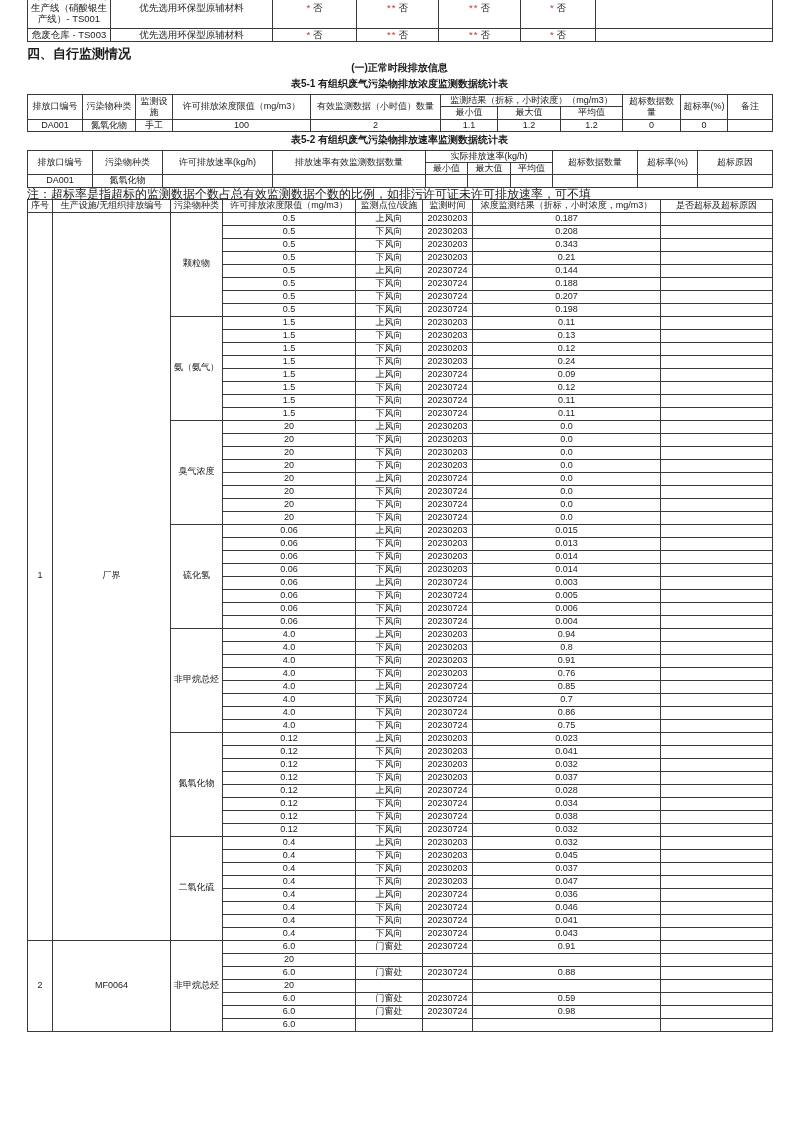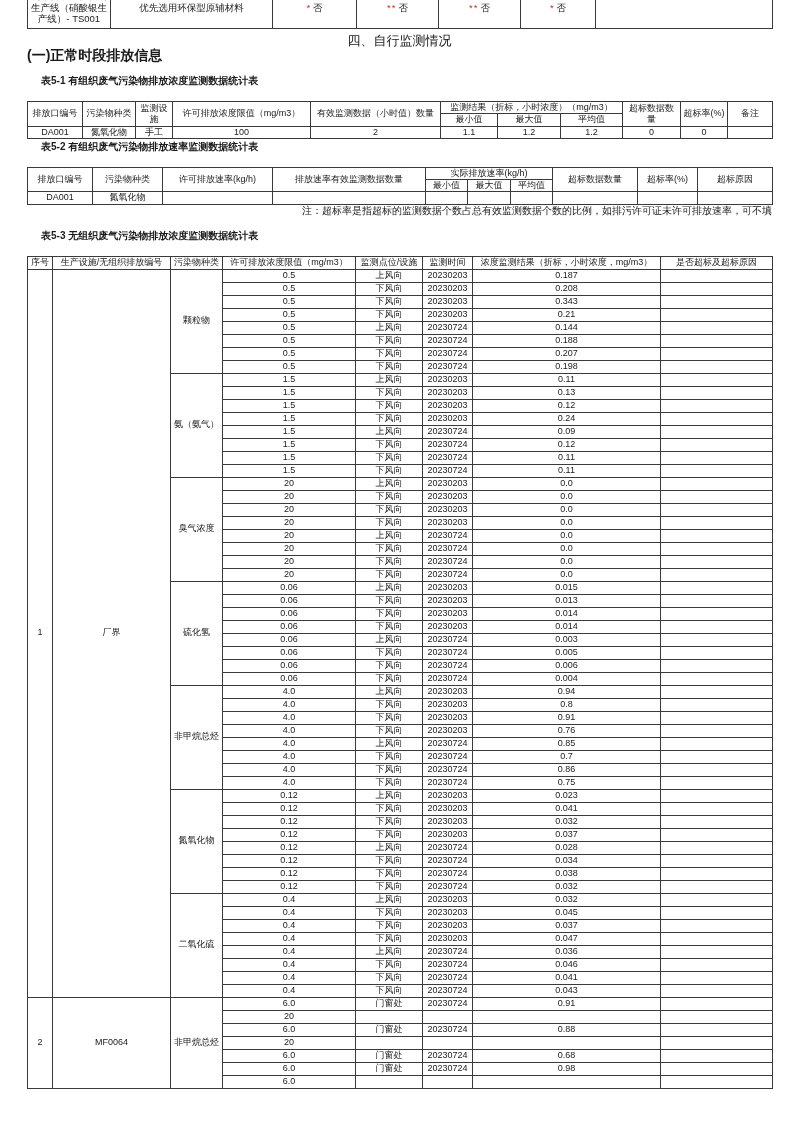--- a/index.html
+++ b/index.html
@@ -26,25 +26,25 @@
   }
 
   
   .pre-table { margin-top: -14px; font-size: 9.5px; }
   .pre-table td { font-size: 9.5px; }
   .pre-table tr:first-child td { height: 42px; }
   .pre-table tr:nth-child(2) td, .pre-table tr:nth-child(3) td { height: 13px; }
 
   .ast { color: #c0392b; margin-right: 2px; letter-spacing: 1px; }
 
-  .h1 { font-size: 13px; font-weight: normal; margin: 4px 0 0 0; line-height: 15px; text-align: center; }
-  .h2 { font-size: 14px; font-weight: bold; margin: 1px 0 0 0; line-height: 12px; }
-  .tbl-title { text-align: left; font-size: 10px; font-weight: bold; line-height: 12px; margin: 14px; }
+  .h1 { font-size: 13px; font-weight: bold; margin: 4px 0 0 0; line-height: 15px; }
+  .h2 { font-size: 10px; font-weight: bold; margin: 1px 0 0 0; line-height: 12px; text-align: center; }
+  .tbl-title { text-align: center; font-size: 10px; font-weight: bold; line-height: 12px; margin: 4px; }
   .tbl-title.gap { margin-top: 2px; }
-  .note { font-size: 10px; line-height: 10px; margin: 1px 0 0 0; text-align: right; }
+  .note { font-size: 12px; line-height: 10px; margin: 1px 0 0 0; text-align: left; }
 
   .t51 th, .t51 td, .t52 th, .t52 td { height: 12px; }
   .t53 th, .t53 td { height: 13px; }
 </style>
 </head>
 <body>
 
 <div class="page">
 
   <table class="tbl pre-table">
@@ -53,20 +53,29 @@
         <col style="width:162px">
         <col style="width:84px">
       <col style="width:82px">
         <col style="width:82px">
         <col style="width:75px">
         <col style="width:177px">
     </colgroup>
     <tbody>
         <tr>
           <td>利用含银废催化剂生产线（硝酸银生产线）- TS001</td>
+          <td>优先选用环保型原辅材料</td>
+          <td><span class="ast">*</span>否</td>
+          <td><span class="ast">**</span>否</td>
+          <td><span class="ast">**</span>否</td>
+          <td><span class="ast">*</span>否</td>
+          <td></td>
+        </tr>
+        <tr>
+          <td>危废仓库 - TS003</td>
           <td>优先选用环保型原辅材料</td>
           <td><span class="ast">*</span>否</td>
           <td><span class="ast">**</span>否</td>
           <td><span class="ast">**</span>否</td>
           <td><span class="ast">*</span>否</td>
           <td></td>
         </tr>
       </tbody>
   </table>
 
@@ -164,21 +173,20 @@
         <td></td>
         <td></td>
         <td></td>
         <td></td>
         <td></td>
       </tr>
     </tbody>
   </table>
   <div class="note">注：超标率是指超标的监测数据个数占总有效监测数据个数的比例，如排污许可证未许可排放速率，可不填</div>
 
-  <div class="tbl-title">表5-3 无组织废气污染物排放浓度监测数据统计表</div>
   <table class="tbl t53">
     <colgroup>
       <col style="width:25px">
         <col style="width:118px">
         <col style="width:52px">
         <col style="width:133px">
       <col style="width:67px">
         <col style="width:50px">
         <col style="width:188px">
         <col style="width:112px">
@@ -625,21 +633,21 @@
           <td>20</td>
           <td></td>
           <td></td>
           <td></td>
           <td></td>
         </tr>
         <tr>
           <td>6.0</td>
           <td>门窗处</td>
           <td>20230724</td>
-          <td>0.68</td>
+          <td>0.59</td>
           <td></td>
         </tr>
         <tr>
           <td>6.0</td>
           <td>门窗处</td>
           <td>20230724</td>
           <td>0.98</td>
           <td></td>
         </tr>
         <tr>

